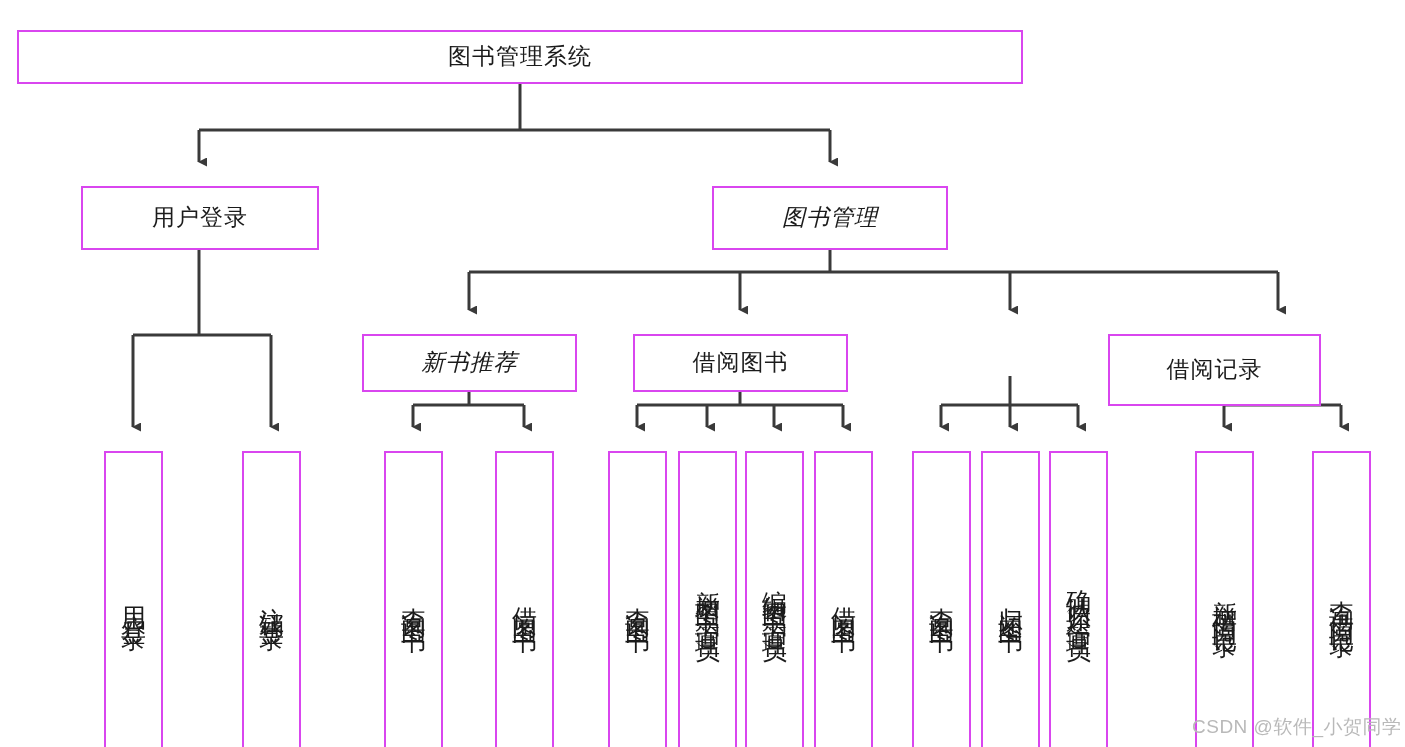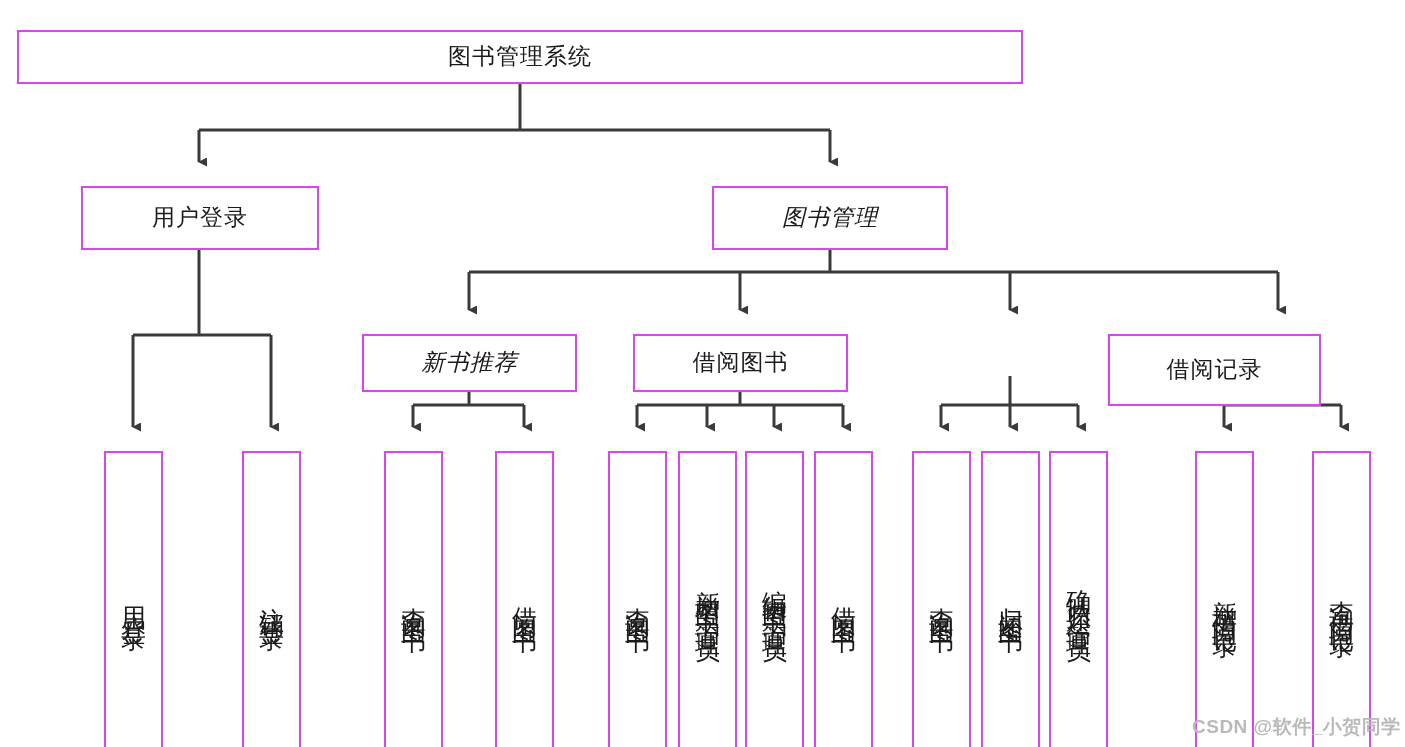--- a/index.html
+++ b/index.html
@@ -55,21 +55,20 @@
     writing-mode: vertical-rl;
     text-orientation: upright;
     white-space: nowrap;
   }
   .watermark {
     position: absolute;
     font-size: 19px;
     color: #b9b9b9;
     letter-spacing: 0.5px;
     white-space: nowrap;
-    font-weight: bold;
   }
 </style>
 </head>
 <body>
 
 <div id="canvas">
 
   <svg id="wires" viewBox="0 0 1405 747" xmlns="http://www.w3.org/2000/svg">
     <defs>
       <marker id="arw" markerWidth="10" markerHeight="10" refX="4.5" refY="8" orient="auto" markerUnits="userSpaceOnUse">

